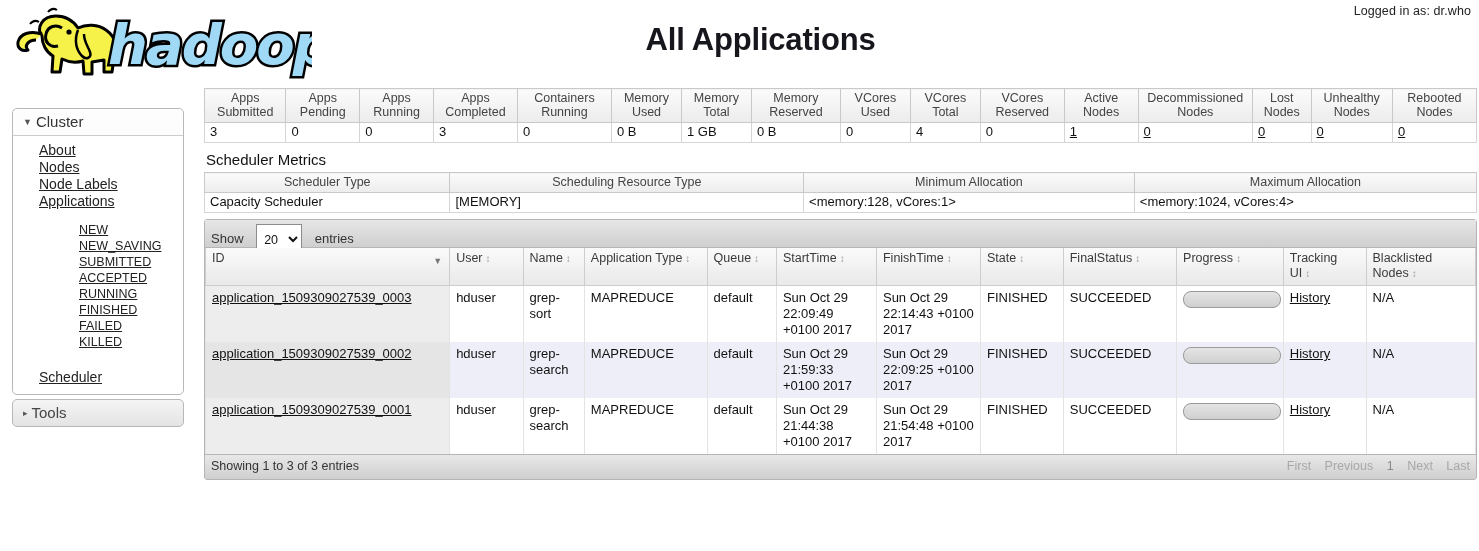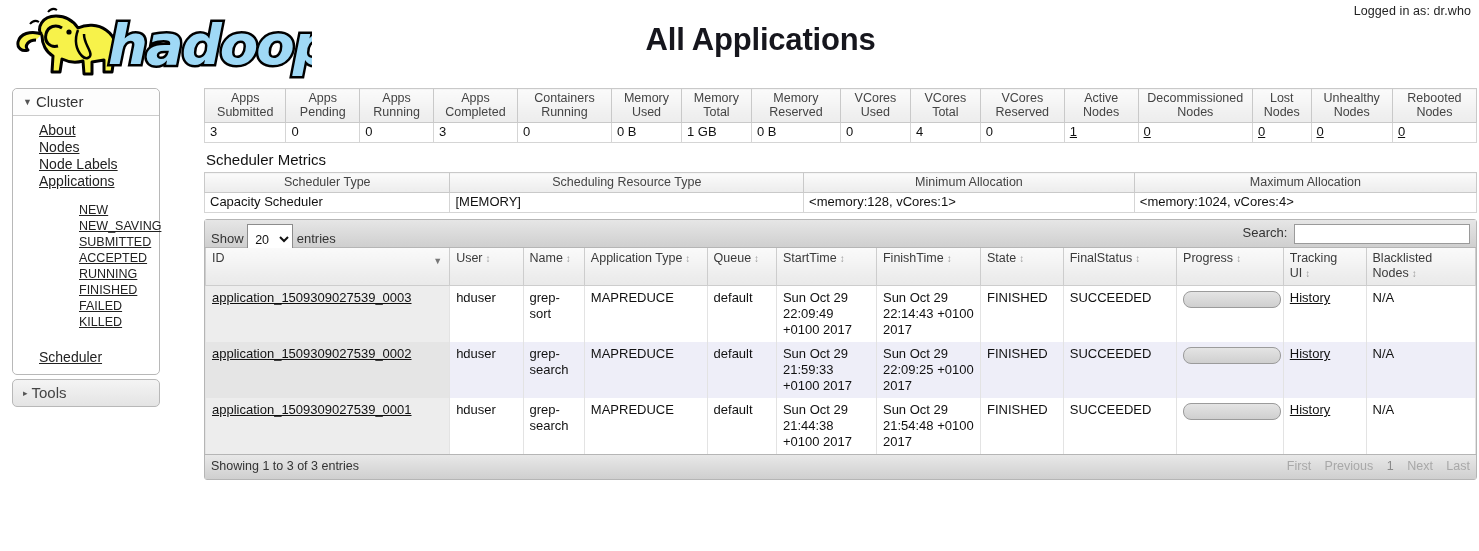--- a/index.html
+++ b/index.html
@@ -56,22 +56,22 @@
     top: 88px;
     left: 0;
     right: 0;
     bottom: 0;
   }
 
   
   #sidebar {
     position: absolute;
     left: 12px;
-    top: 0;
-    width: 148px;
+    top: 20px;
+    width: 172px;
   }
   .nav-block {
     border: 1px solid #b8b8b8;
     border-radius: 5px;
     background: #fff;
     padding: 0;
   }
   .nav-header {
     font-size: 15px;
     color: #333;
@@ -201,21 +201,21 @@
   }
   select.len-select {
     font-family: "Liberation Sans", sans-serif;
     font-size: 12.5px;
     height: 31px;
     padding: 0 0 0 3px;
     border: 1px solid #8c8c8c;
     background: #fff;
     color: #111;
     vertical-align: middle;
-    margin: 0 0;
+    margin: 0 9px;
   }
   #search-box {
     position: absolute;
     right: 6px;
     top: 4px;
     font-size: 13px;
     color: #333;
   }
   input.search-input {
     font-family: "Liberation Sans", sans-serif;
@@ -478,24 +478,20 @@
           <span>Show</span>
           <select class="len-select">
             <option>20</option>
             <option>40</option>
             <option>60</option>
             <option>80</option>
             <option>100</option>
           </select>
           <span>entries</span>
         </div>
-        <div id="search-box">
-          <span>Search:</span>
-          <input class="search-input" type="text" value="" style="">
-        </div>
       </div>
 
       <table class="apps">
         <colgroup>
           <col style="width:18.3%">
             <col style="width:5.5%">
             <col style="width:4.6%">
             <col style="width:9.2%">
           <col style="width:5.2%">
             <col style="width:7.5%">

